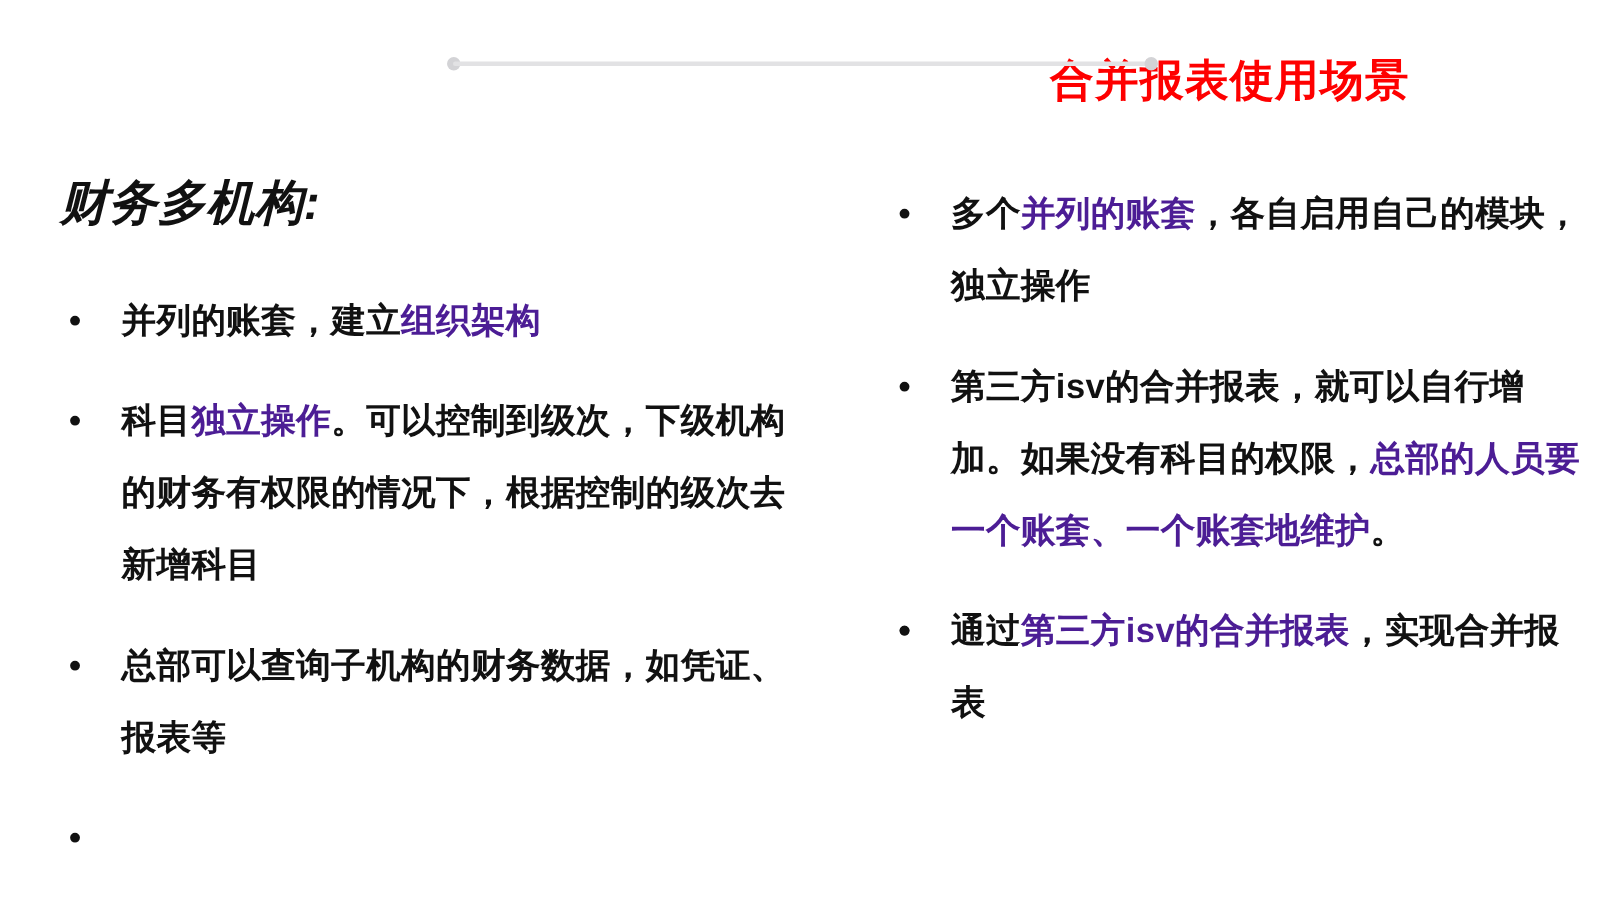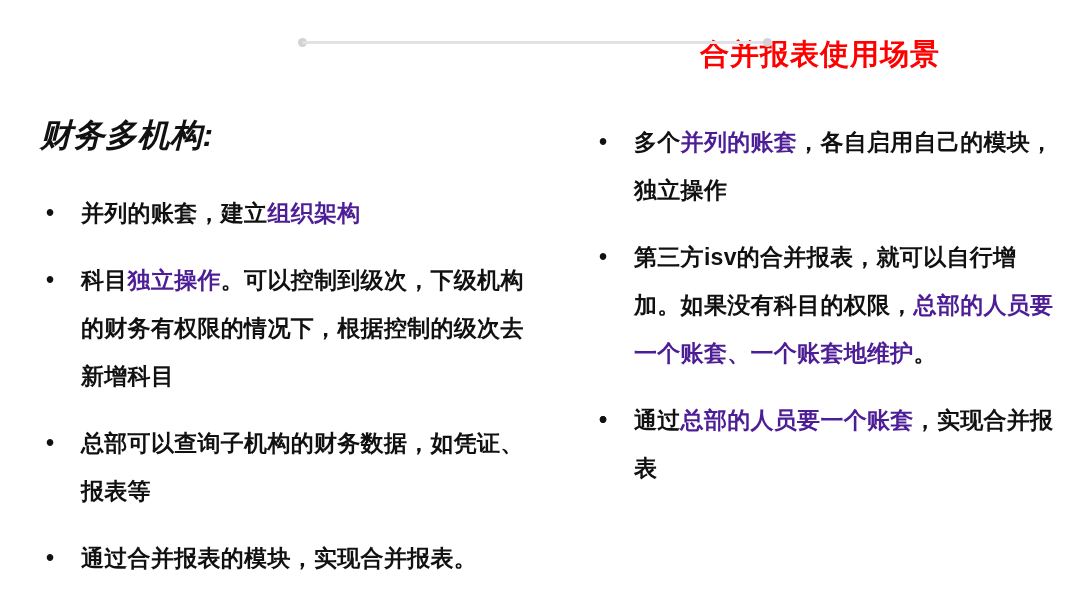--- a/index.html
+++ b/index.html
@@ -141,38 +141,37 @@
       <li class="bullet-item">
         <span class="marker">•</span>
         <span class="bullet-text"><span class="seg-black">科目</span><span class="seg-red">独立操作</span><span class="seg-black">。可以控制到级次，下级机构的财务有权限的情况下，根据控制的级次去新增科目</span></span>
       </li>
       <li class="bullet-item">
         <span class="marker">•</span>
         <span class="bullet-text"><span class="seg-black">总部可以查询子机构的财务数据，如凭证、报表等</span></span>
       </li>
       <li class="bullet-item">
         <span class="marker">•</span>
-        <span class="bullet-text"><span class="seg-black">通过合并报表的模块，实现合并报表。</span></span>
       </li>
     </ul>
   </div>
 
   <div class="column right">
     <ul class="bullet-list">
       <li class="bullet-item">
         <span class="marker">•</span>
         <span class="bullet-text"><span class="seg-black">多个</span><span class="seg-red">并列的账套</span><span class="seg-black">，各自启用自己的模块，独立操作</span></span>
       </li>
       <li class="bullet-item">
         <span class="marker">•</span>
         <span class="bullet-text"><span class="seg-black">第三方isv的合并报表，就可以自行增加。如果没有科目的权限，</span><span class="seg-red">总部的人员要一个账套、一个账套地维护</span><span class="seg-black">。</span></span>
       </li>
       <li class="bullet-item">
         <span class="marker">•</span>
       </li>
       <li class="bullet-item">
         <span class="marker">•</span>
-        <span class="bullet-text"><span class="seg-black">通过</span><span class="seg-red">总部的人员要一个账套</span><span class="seg-black">，实现合并报表</span></span>
+        <span class="bullet-text"><span class="seg-black">通过</span><span class="seg-red">第三方isv的合并报表</span><span class="seg-black">，实现合并报表</span></span>
       </li>
     </ul>
   </div>
 
 </div>
 
 </body></html>

